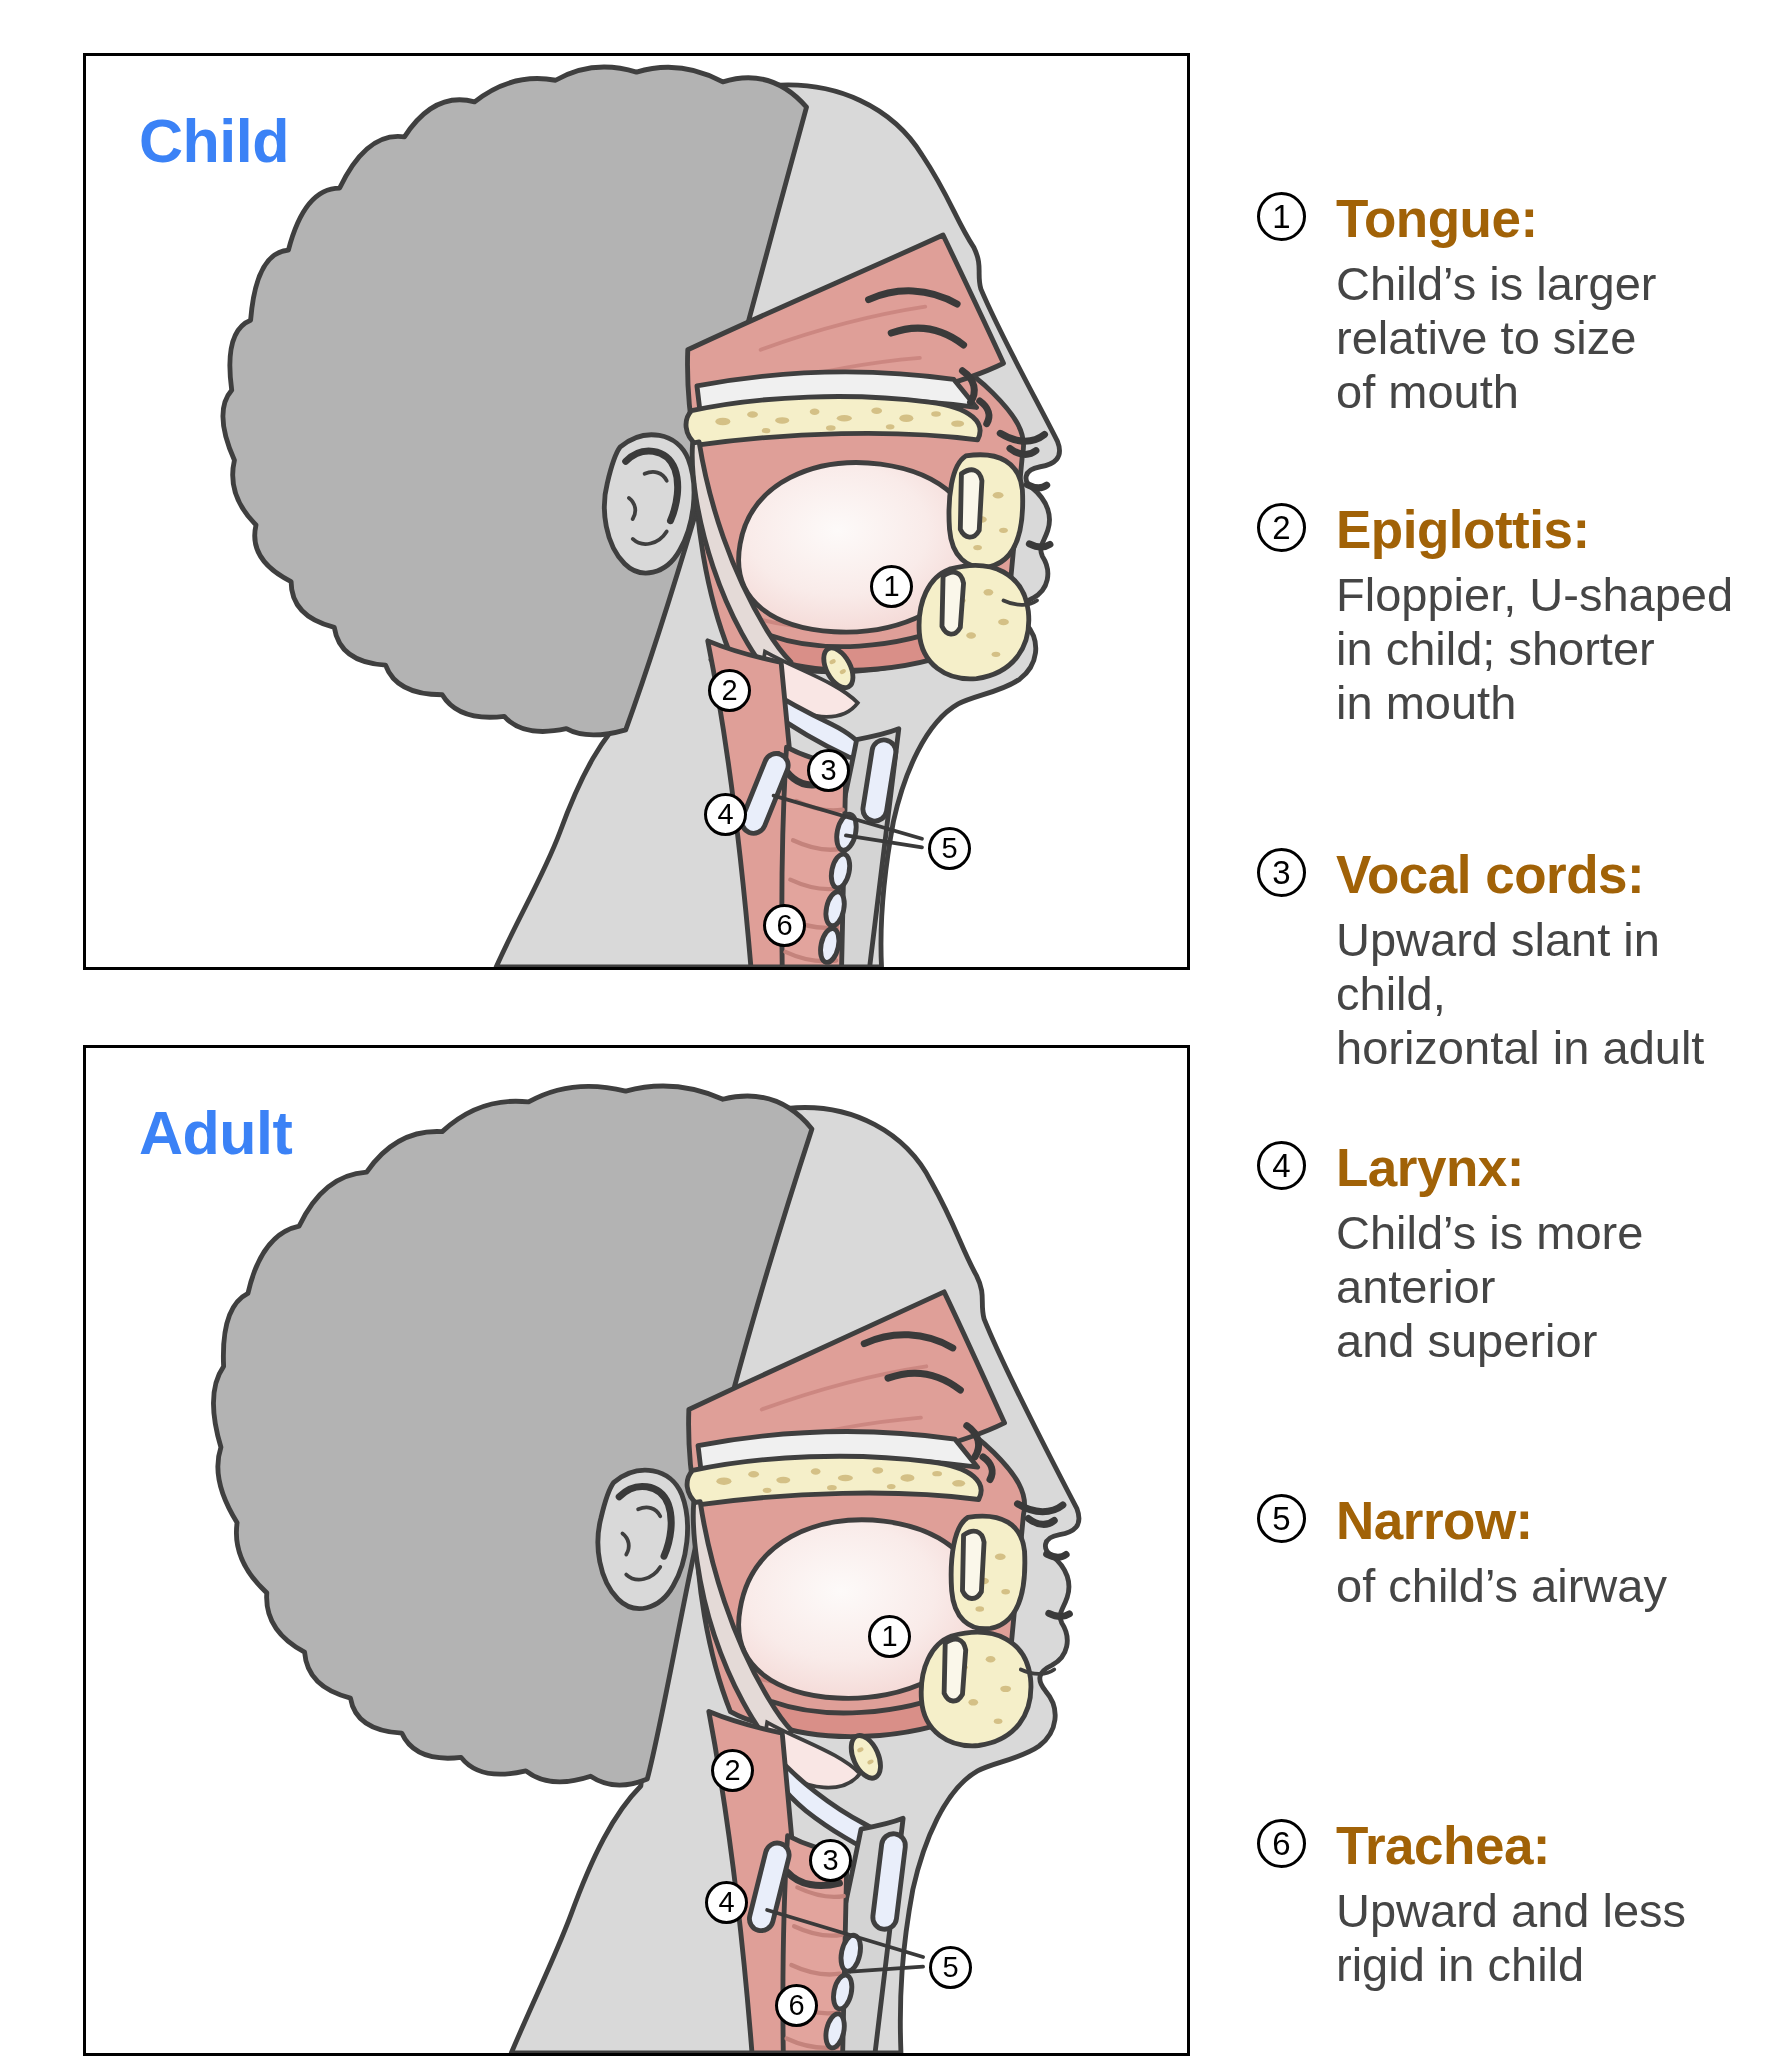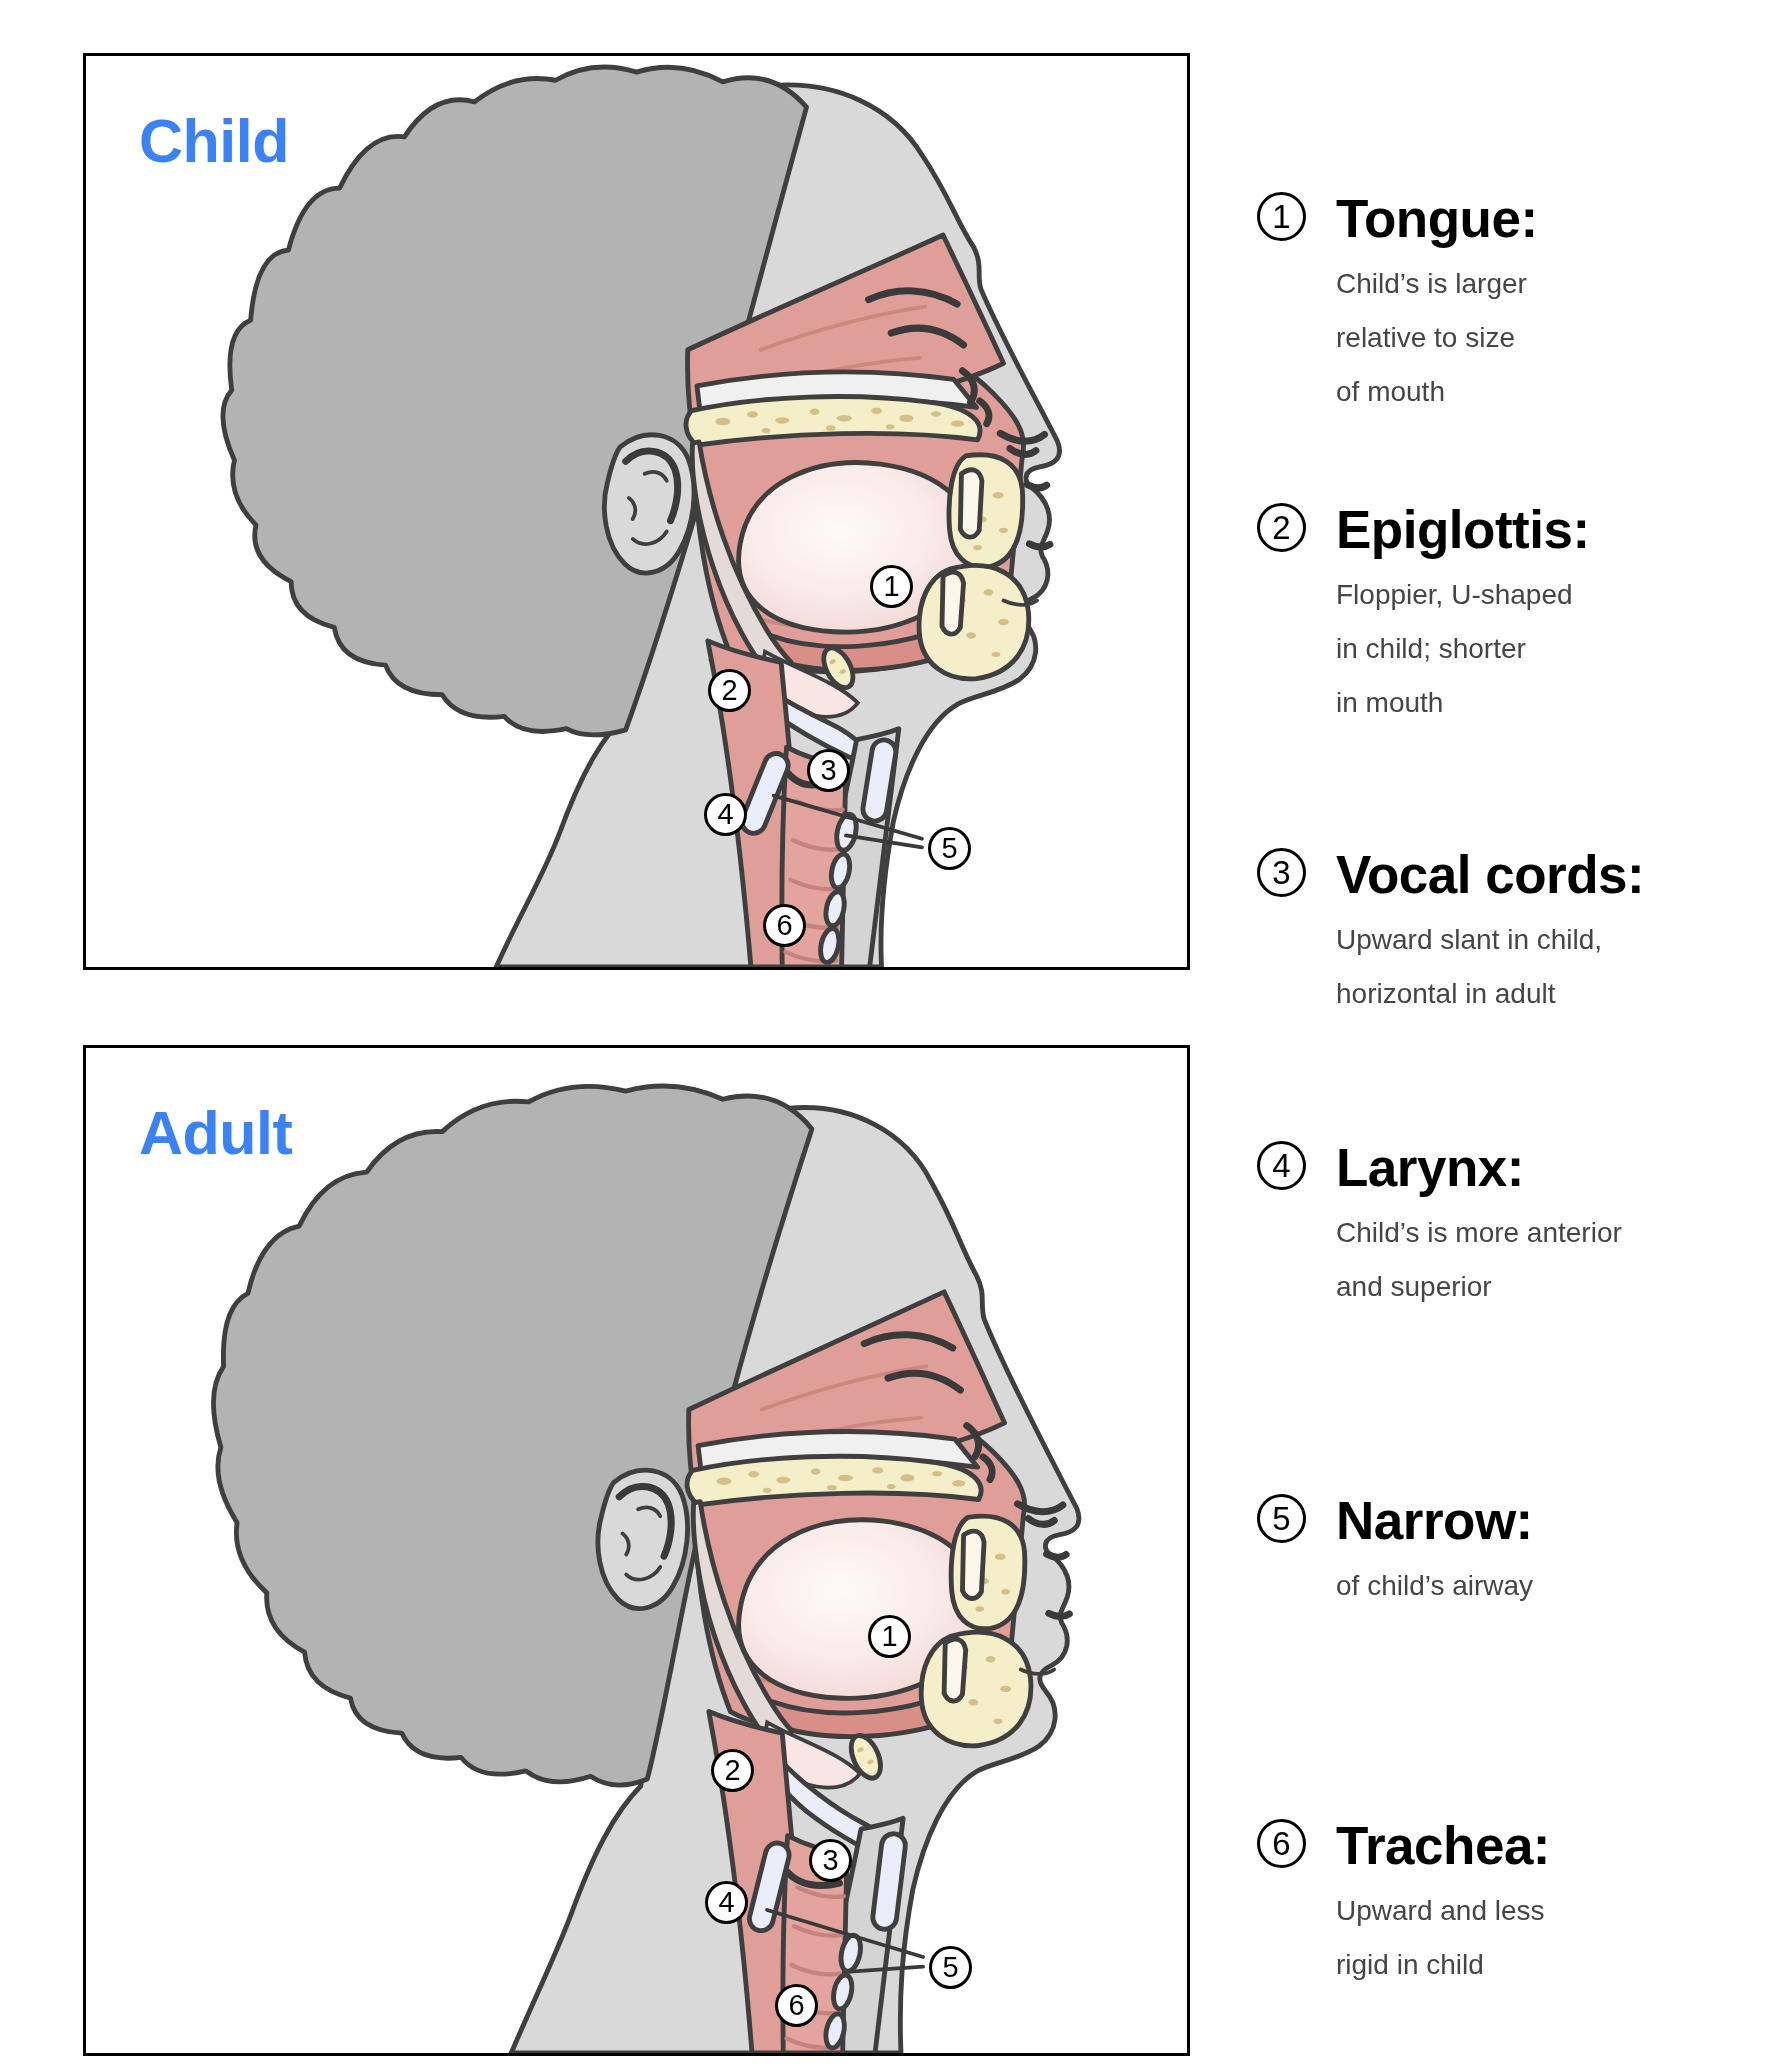--- a/index.html
+++ b/index.html
@@ -15,22 +15,22 @@
 
   
   .marker{position:absolute;width:37px;height:37px;border:3.3px solid #000;border-radius:50%;
           background:#fff;color:#000;font-size:29px;font-weight:400;line-height:37px;text-align:center;z-index:5;}
 
   
   .legend-item{position:absolute;left:1257px;display:flex;align-items:flex-start;}
   .legend-circle{flex:0 0 auto;width:43px;height:43px;border:3.3px solid #000;border-radius:50%;background:#fff;
                  color:#000;font-size:33px;font-weight:400;line-height:43px;text-align:center;}
   .legend-text{margin-left:30px;}
-  .legend-title{font-size:53px;font-weight:700;color:#000000;line-height:54px;letter-spacing:-0.5px;}
-  .legend-desc{margin-top:11px;font-size:28px;font-weight:400;color:#454545;line-height:54px;}
+  .legend-title{font-size:53px;font-weight:700;color:#a16207;line-height:54px;letter-spacing:-0.5px;}
+  .legend-desc{margin-top:11px;font-size:47px;font-weight:400;color:#454545;line-height:54px;}
 
   
   .ol{stroke:#3f3f3f;stroke-width:9;stroke-linejoin:round;stroke-linecap:round;}
   .thin{stroke:#3f3f3f;stroke-width:7;stroke-linejoin:round;stroke-linecap:round;fill:none;}
   .feat{stroke:#3a3a3a;stroke-width:13;stroke-linecap:round;fill:none;}
   .stria{stroke:#c9837d;stroke-width:7;stroke-linecap:round;fill:none;opacity:.85;}
   .ring{stroke:#c4837c;stroke-width:8;stroke-linecap:round;fill:none;}
   .callout{stroke:#3a3a3a;stroke-width:7;stroke-linecap:round;fill:none;}
 </style>
 </head>

